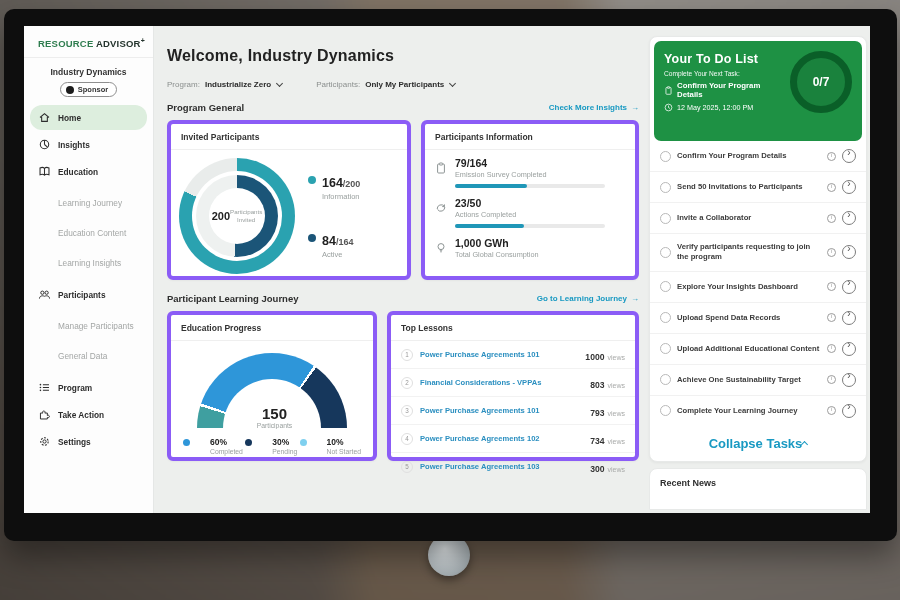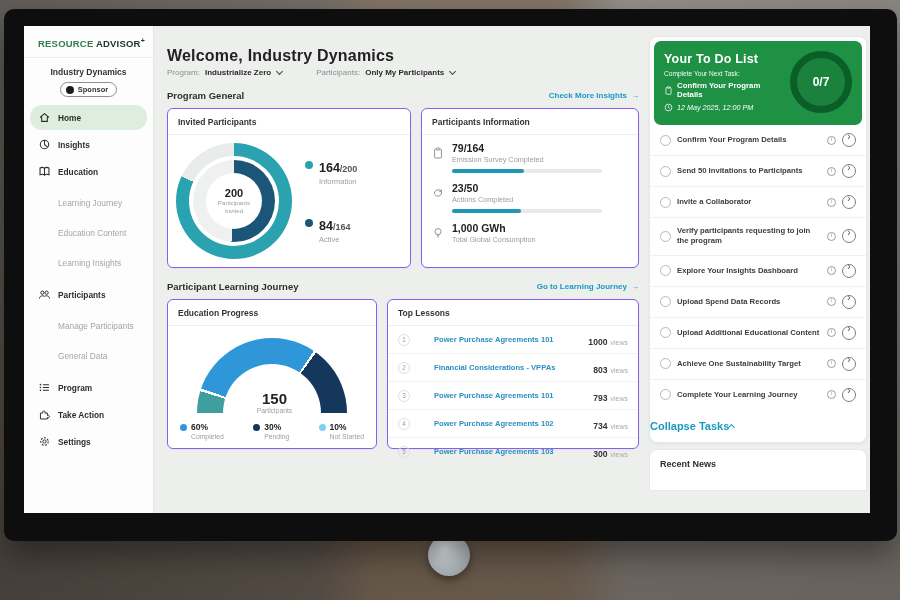--- a/index.html
+++ b/index.html
@@ -27,42 +27,42 @@
   .nav-item { display:flex; align-items:center; gap:7px; margin:2px 6px; padding:6px 6px 6px 8px;
     font-size:8.3px; font-weight:bold; color:#2d2d2d; border-radius:12px; cursor:pointer; }
   .nav-item.active { background:#ddeede; }
   .nav-item.sub { font-weight:normal; color:#a3a6a5; padding-left:28px; margin:8px 6px; padding-top:6px; padding-bottom:6px; }
   .nav-icon { width:13px; height:13px; display:inline-flex; }
   .nav-icon svg { width:13px; height:13px; }
 
   
   .main { position:absolute; left:130px; top:0; width:495px; height:100%; padding:0 10px 0 13px; }
   .welcome { margin-top:21px; font-size:16px; font-weight:bold; color:#222; letter-spacing:.2px; }
-  .filters { display:flex; gap:34px; margin-top:3px; align-items:center; }
+  .filters { display:flex; gap:34px; margin-top:15px; align-items:center; }
   .filter { display:flex; align-items:center; font-size:8px; }
   .filter .flabel { color:#8b8f8e; margin-right:5px; }
   .filter .fvalue { color:#2b2b2b; font-weight:bold; }
   .chev-down { width:5px; height:5px; border-right:1.3px solid #444; border-bottom:1.3px solid #444;
     transform:rotate(45deg); display:inline-block; margin-left:6px; margin-bottom:2px; }
   .section-row { display:flex; justify-content:space-between; align-items:center; margin-top:13px; }
   .section-title { font-size:9.5px; font-weight:bold; color:#2e2e2e; }
   .tlink { font-size:8px; font-weight:bold; color:#1899c2; cursor:pointer; }
   .tlink .arrow::after { content:"\2192"; margin-left:4px; font-weight:bold; }
   .cards { display:flex; gap:10px; margin-top:7px; }
-  .card { background:#fff; border:1px solid #8b5cf6; border-radius:6px; box-shadow:0 1px 2px rgba(0,0,0,.04); }
+  .card { background:#fff; border:4px solid #8b5cf6; border-radius:6px; box-shadow:0 1px 2px rgba(0,0,0,.04); }
   .card-title { padding:8px 10px 7px; font-size:8.5px; font-weight:bold; color:#333; border-bottom:1px solid #efefef; }
 
   
   .card-invited { width:244px; height:160px; }
   .inv-body { display:flex; align-items:center; gap:13px; padding:8px 8px; }
   .donut { position:relative; width:116px; height:116px; flex:none; }
   .ring-outer { position:absolute; inset:0; border-radius:50%; background:conic-gradient(#2aa2b0 0 82%, #e9eceb 82% 100%); }
   .ring-outer-hole { position:absolute; inset:13px; border-radius:50%; background:#fff; }
   .ring-inner { position:absolute; inset:17px; border-radius:50%; background:conic-gradient(#1b5578 0 51%, #eef1f0 51% 100%); }
-  .ring-inner-hole { position:absolute; inset:30px; border-radius:50%; background:#fff; display:flex; flex-direction:column; align-items:center; justify-content:center; }
+  .ring-inner-hole { position:absolute; inset:30px; border-radius:50%; background:#fff; display:flex; flex-direction:row; align-items:center; justify-content:center; }
   .donut-val { font-size:11px; font-weight:bold; color:#222; }
   .donut-lbl { font-size:6.2px; color:#9aa09f; line-height:1.25; text-align:center; }
   .legend-col { display:flex; flex-direction:column; gap:30px; }
   .leg-entry { display:flex; align-items:flex-start; gap:6px; }
   .dot { width:8px; height:8px; border-radius:50%; margin-top:3px; flex:none; }
   .dot-teal { background:#2aa2b0; } .dot-navy { background:#1b5578; }
   .dot-blue { background:#2e96d9; } .dot-dnavy { background:#16375c; } .dot-lblue { background:#7fd0ef; }
   .leg-big { font-size:12.5px; font-weight:bold; color:#222; }
   .leg-of { font-size:9px; font-weight:bold; color:#555; }
   .leg-sub { font-size:7.5px; color:#9aa09f; margin-top:1px; }
@@ -80,58 +80,58 @@
   
   .card-edu { width:210px; height:150px; }
   .gauge-wrap { position:relative; width:150px; height:76px; margin:12px auto 0; overflow:hidden; }
   .gauge { position:absolute; left:0; top:0; width:150px; height:150px; border-radius:50%;
     background:conic-gradient(from 270deg, #3f9fa0 0 4.7%, #ffffff 4.7% 5.3%, #2e96d9 5.3% 34.4%, #ffffff 34.4% 35%, #16375c 35% 50%, rgba(255,255,255,0) 50%); }
   .gauge-hole { position:absolute; left:26px; top:26px; width:98px; height:98px; border-radius:50%; background:#fff; }
   .gauge-center { position:absolute; left:5px; right:0; bottom:0; text-align:center; }
   .gauge-val { font-size:15px; font-weight:bold; color:#222; }
   .gauge-lbl { font-size:6.8px; color:#9aa09f; }
   .edu-legend { display:flex; justify-content:space-between; padding:8px 12px 0; }
-  .edu-leg-item { display:flex; gap:4px; }
+  .edu-leg-item { display:flex; gap:20px; }
   .edu-leg-item .dot { width:7px; height:7px; margin-top:2px; }
   .edu-pct { font-size:8.5px; font-weight:bold; color:#222; }
   .edu-lbl { font-size:6.8px; color:#9aa09f; margin-top:1px; }
 
   
   .card-lessons { width:252px; height:150px; }
-  .lesson-row { display:flex; align-items:center; gap:24px; padding:4.5px 10px; border-bottom:1px solid #f2f2f2; }
+  .lesson-row { display:flex; align-items:center; gap:7px; padding:4.5px 10px; border-bottom:1px solid #f2f2f2; }
   .lesson-row:last-child { border-bottom:none; }
   .rank { width:12px; height:12px; border:1px solid #e0e0e0; border-radius:50%; font-size:6.3px; color:#999;
     display:flex; align-items:center; justify-content:center; flex:none; }
   .lesson-title { flex:1; font-size:7.6px; font-weight:bold; color:#2b8fc0; cursor:pointer; }
   .views-num { font-size:8.6px; font-weight:bold; color:#333; }
   .views-suf { font-size:7px; color:#a8aaa9; margin-left:3px; }
 
   
   .right { position:absolute; left:625px; top:10px; width:218px; }
   .todo-panel { background:#fff; border-radius:8px; border:1px solid #e7e9e8; padding:4px 0 2px; box-shadow:0 1px 3px rgba(0,0,0,.05); }
-  .todo-head { margin:0 4px; background:#1e9144; border-radius:7px; padding:10px 10px 12px; display:flex; align-items:center; gap:8px; color:#fff; }
+  .todo-head { margin:0 4px; background:#1e9144; border-radius:7px; padding:10px 10px 28px; display:flex; align-items:center; gap:8px; color:#fff; }
   .todo-head-left { flex:1; }
   .todo-title { font-size:12.5px; font-weight:bold; letter-spacing:.2px; }
   .todo-sub { font-size:6.6px; margin-top:4px; opacity:.95; }
   .todo-line { display:flex; align-items:center; gap:4px; margin-top:4px; }
   .todo-next { font-size:7.8px; font-weight:bold; }
-  .todo-date { font-size:7.2px;font-style:italic; }
+  .todo-date { font-size:7.2px; }
   .wicon { width:9px; height:9px; display:inline-flex; flex:none; }
   .wicon svg { width:9px; height:9px; }
   .todo-ring { width:62px; height:62px; flex:none; border-radius:50%; border:7px solid #0a5f28; background:rgba(0,0,0,.10);
     display:flex; align-items:center; justify-content:center; font-size:12px; font-weight:bold; color:#fff; }
   .task { display:flex; align-items:center; gap:6px; padding:8px 10px; border-bottom:1px solid #f1f1f1; min-height:30px; }
   .checkbox { width:11px; height:11px; border:1.2px solid #b9b9b9; border-radius:50%; flex:none; cursor:pointer; }
   .task-label { flex:1; font-size:7.7px; font-weight:bold; color:#3c3c3c; line-height:1.35; }
   .info-ic { width:9px; height:9px; border:1px solid #9c9c9c; border-radius:50%; flex:none; position:relative; cursor:pointer; }
   .info-ic::after { content:"i"; position:absolute; left:0; right:0; top:-1px; text-align:center; font-size:6px; color:#9c9c9c; }
   .chev-circle { width:14px; height:14px; border:1.3px solid #7c7c7c; border-radius:50%; flex:none; position:relative; cursor:pointer; }
   .chev-circle::after { content:"\203A"; position:absolute; left:0; right:0; top:-3.5px; text-align:center; font-size:10px; color:#555; }
-  .collapse { display:flex; align-items:center; justify-content:flex-start; gap:0; padding:10px 0 8px;
-    font-size:11px; font-weight:bold; color:#1899c2; cursor:pointer; }
+  .collapse { display:flex; align-items:center; justify-content:center; gap:0; padding:10px 0 8px;
+    font-size:13px; font-weight:bold; color:#1899c2; cursor:pointer; }
   .chev-up { width:5px; height:5px; border-right:1.4px solid #1899c2; border-bottom:1.4px solid #1899c2;
     transform:rotate(-135deg); display:inline-block; margin-top:3px; }
   .news-card { margin-top:6px; background:#fff; border-radius:8px 8px 0 0; border:1px solid #e7e9e8; height:42px; padding:9px 10px; }
   .news-title { font-size:9px; font-weight:bold; color:#2e2e2e; }
 </style>
 </head>
 <body>
 
 <div class="scene">
   <div class="bg-blur"></div>

